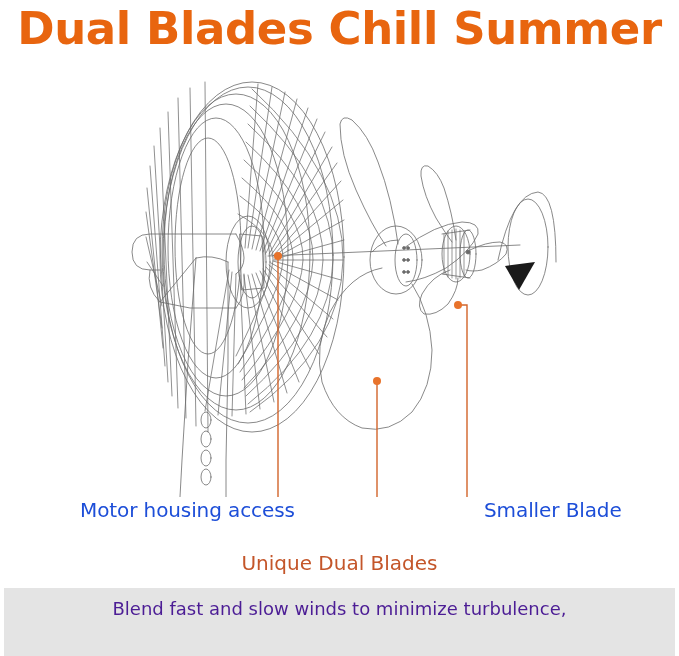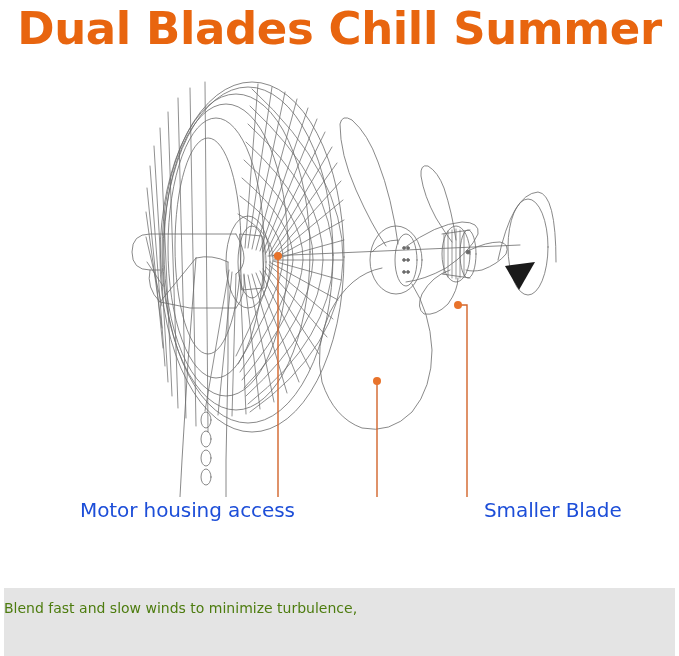--- a/index.html
+++ b/index.html
@@ -86,23 +86,24 @@
     position: absolute;
     left: 4px;
     top: 588px;
     width: 671px;
     height: 68px;
     background: #e4e4e4;
     box-sizing: border-box;
     padding-top: 6px;
   }
   .desc-line {
-    font-size: 14px;
+    text-align: center;
+    font-size: 18px;
     line-height: 29px;
-    color: #4d7c0f;
+    color: #4c1d95;
     white-space: nowrap;
   }
 </style>
 </head>
 <body>
 
 <div id="page">
 
   <div id="title">Dual Blades Chill Summer</div>
 
@@ -272,18 +273,19 @@
         <circle cx="458" cy="243" r="4"></circle>
       </g>
     </svg>
   </div>
 
   <div id="labels">
     <div class="callout-label l0">Motor housing access</div>
     <div class="callout-label l2">Smaller Blade</div>
   </div>
 
+  <div id="subheading">Unique Dual Blades</div>
 
   <div id="description-panel">
     <div class="desc-line">Blend fast and slow winds to minimize turbulence,</div>
   </div>
 
 </div>
 
 </body></html>

